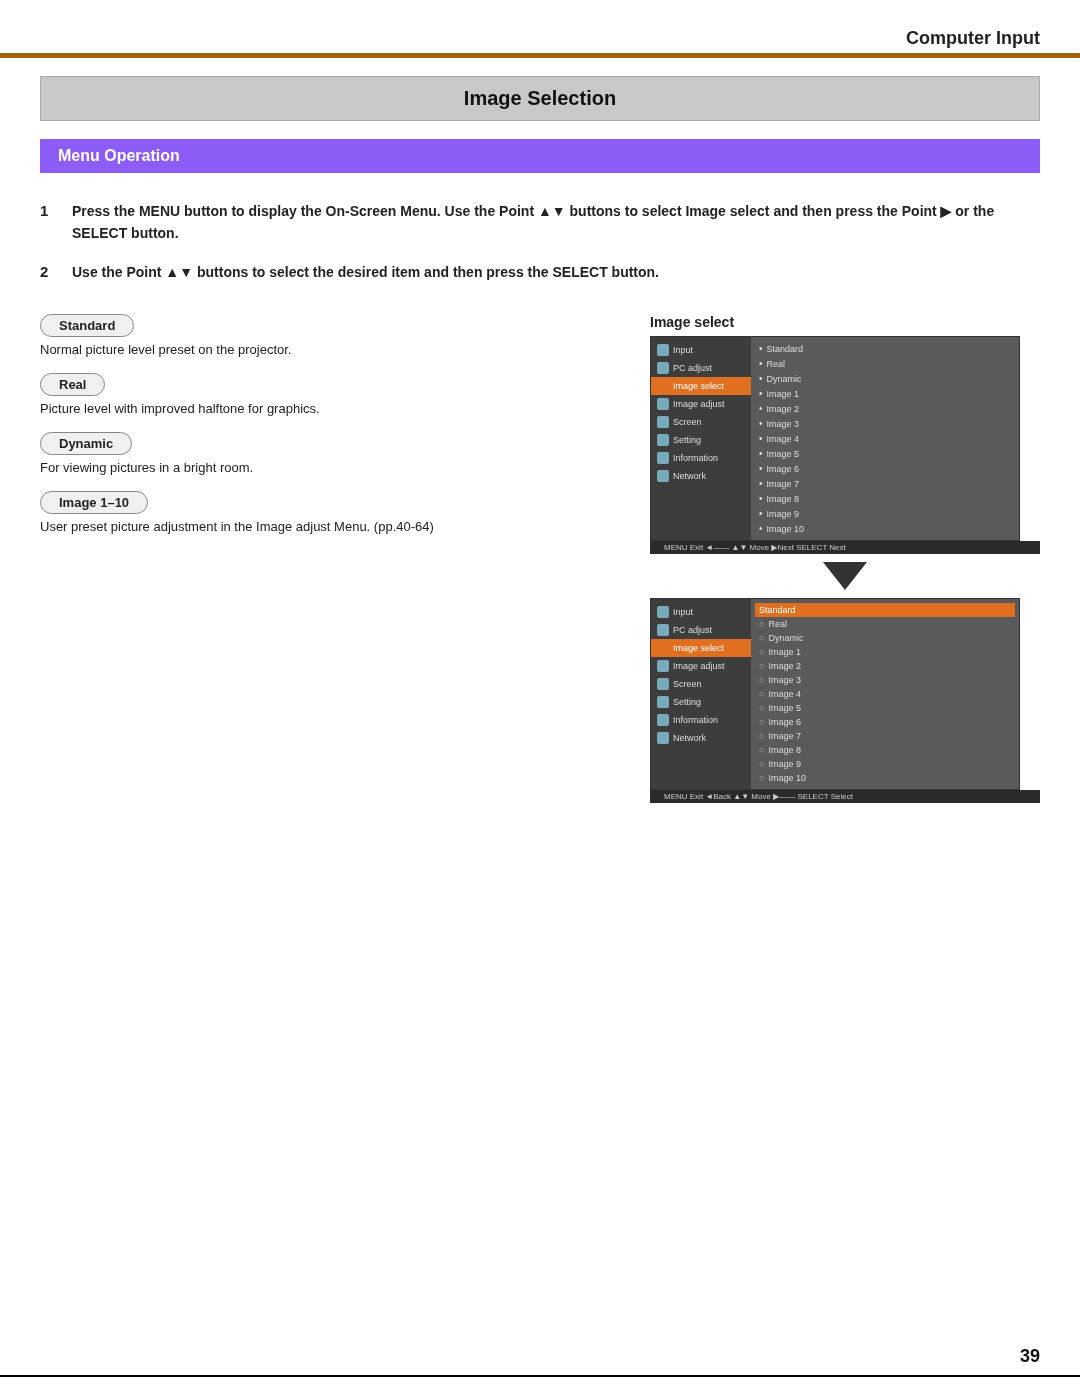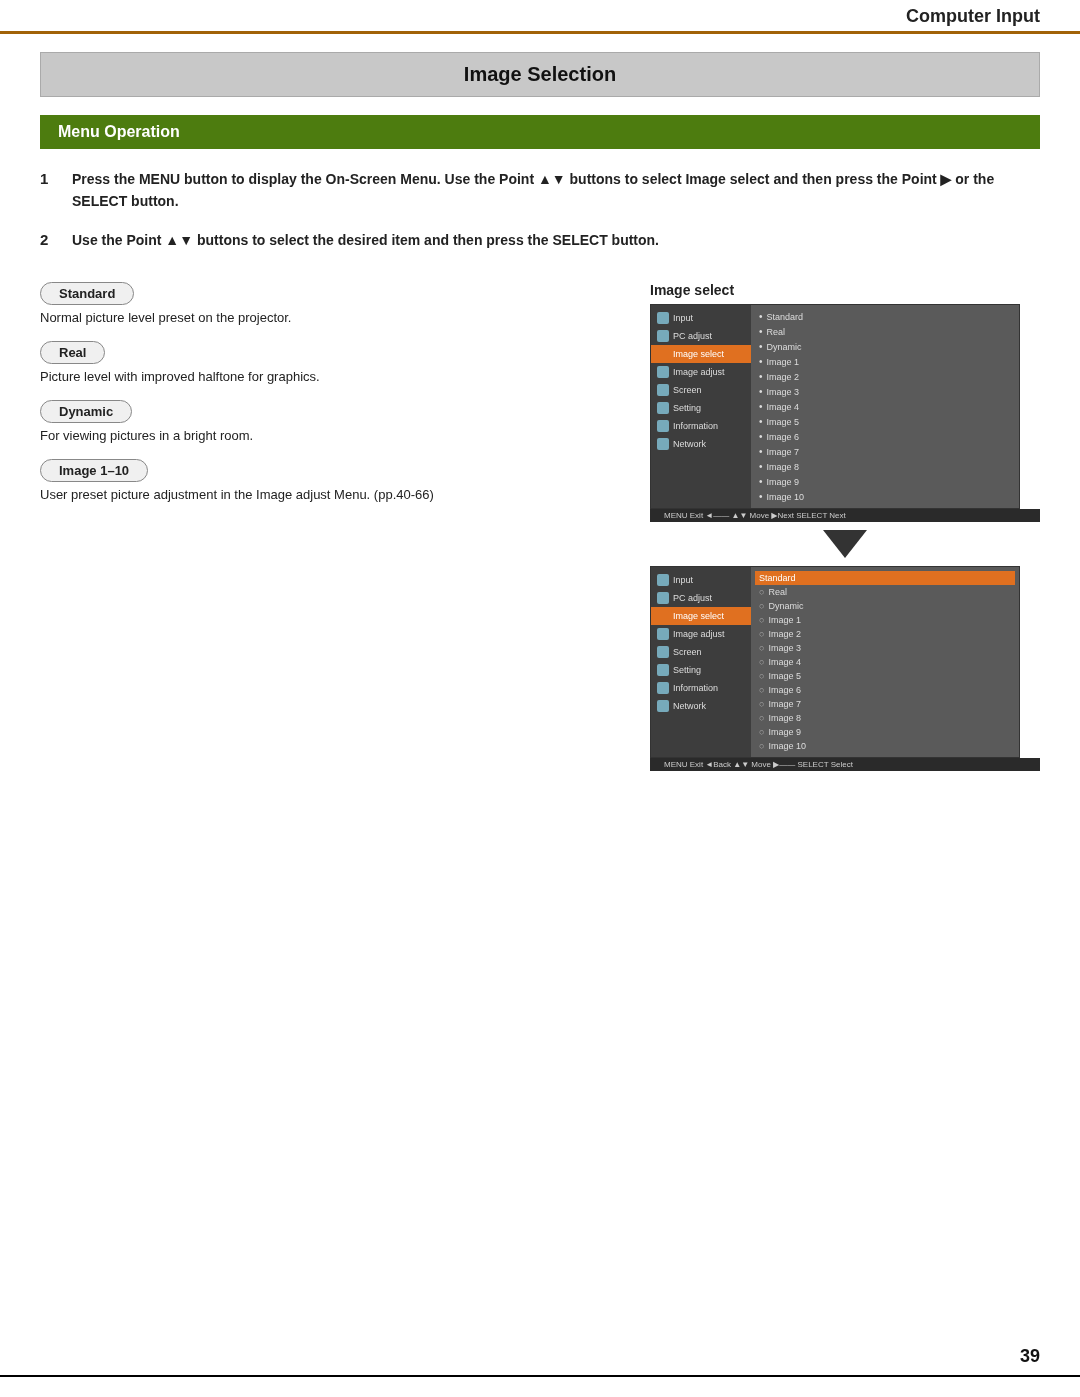--- a/index.html
+++ b/index.html
@@ -9,22 +9,22 @@
       background: #fff;
       font-family: Arial, Helvetica, sans-serif;
       font-size: 14px;
       color: #222;
       position: relative;
     }
 
     
     .top-header {
       text-align: right;
-      padding: 6px 40px 4px 40px;
-      border-bottom: 3px solid #a16207;
+      padding: 28px 40px 4px 40px;
+      border-bottom: 5px solid #a16207;
     }
     .top-header-title {
       font-size: 18px;
       font-weight: bold;
     }
 
     
     .section-title-bar {
       background: #c8c8c8;
       text-align: center;
@@ -33,22 +33,22 @@
       border: 1px solid #aaa;
     }
     .section-title-bar span {
       font-size: 20px;
       font-weight: bold;
       color: #111;
     }
 
     
     .menu-op-bar {
-      background: #4d7c0f;
-      margin: 18px 40px 0 40px;
+      background: #8b5cf6;
+      margin: 18px 40px 8px 40px;
       padding: 8px 18px;
     }
     .menu-op-bar span {
       color: #fff;
       font-size: 16px;
       font-weight: bold;
     }
 
     
     .content-area {
@@ -261,21 +261,21 @@
         <div class="label-desc">Picture level with improved halftone for graphics.</div>
       </div>
 
       <div>
         <span class="label-box">Dynamic</span>
         <div class="label-desc">For viewing pictures in a bright room.</div>
       </div>
 
       <div>
         <span class="label-box">Image 1–10</span>
-        <div class="label-desc">User preset picture adjustment in the Image adjust Menu. (pp.40-66)</div>
+        <div class="label-desc">User preset picture adjustment in the Image adjust Menu. (pp.40-64)</div>
       </div>
 
     </div>
 
     <div class="right-col">
 
       <div class="img-select-title">Image select</div>
 
       <div class="proj-ui">
         <div class="proj-menu-col">

